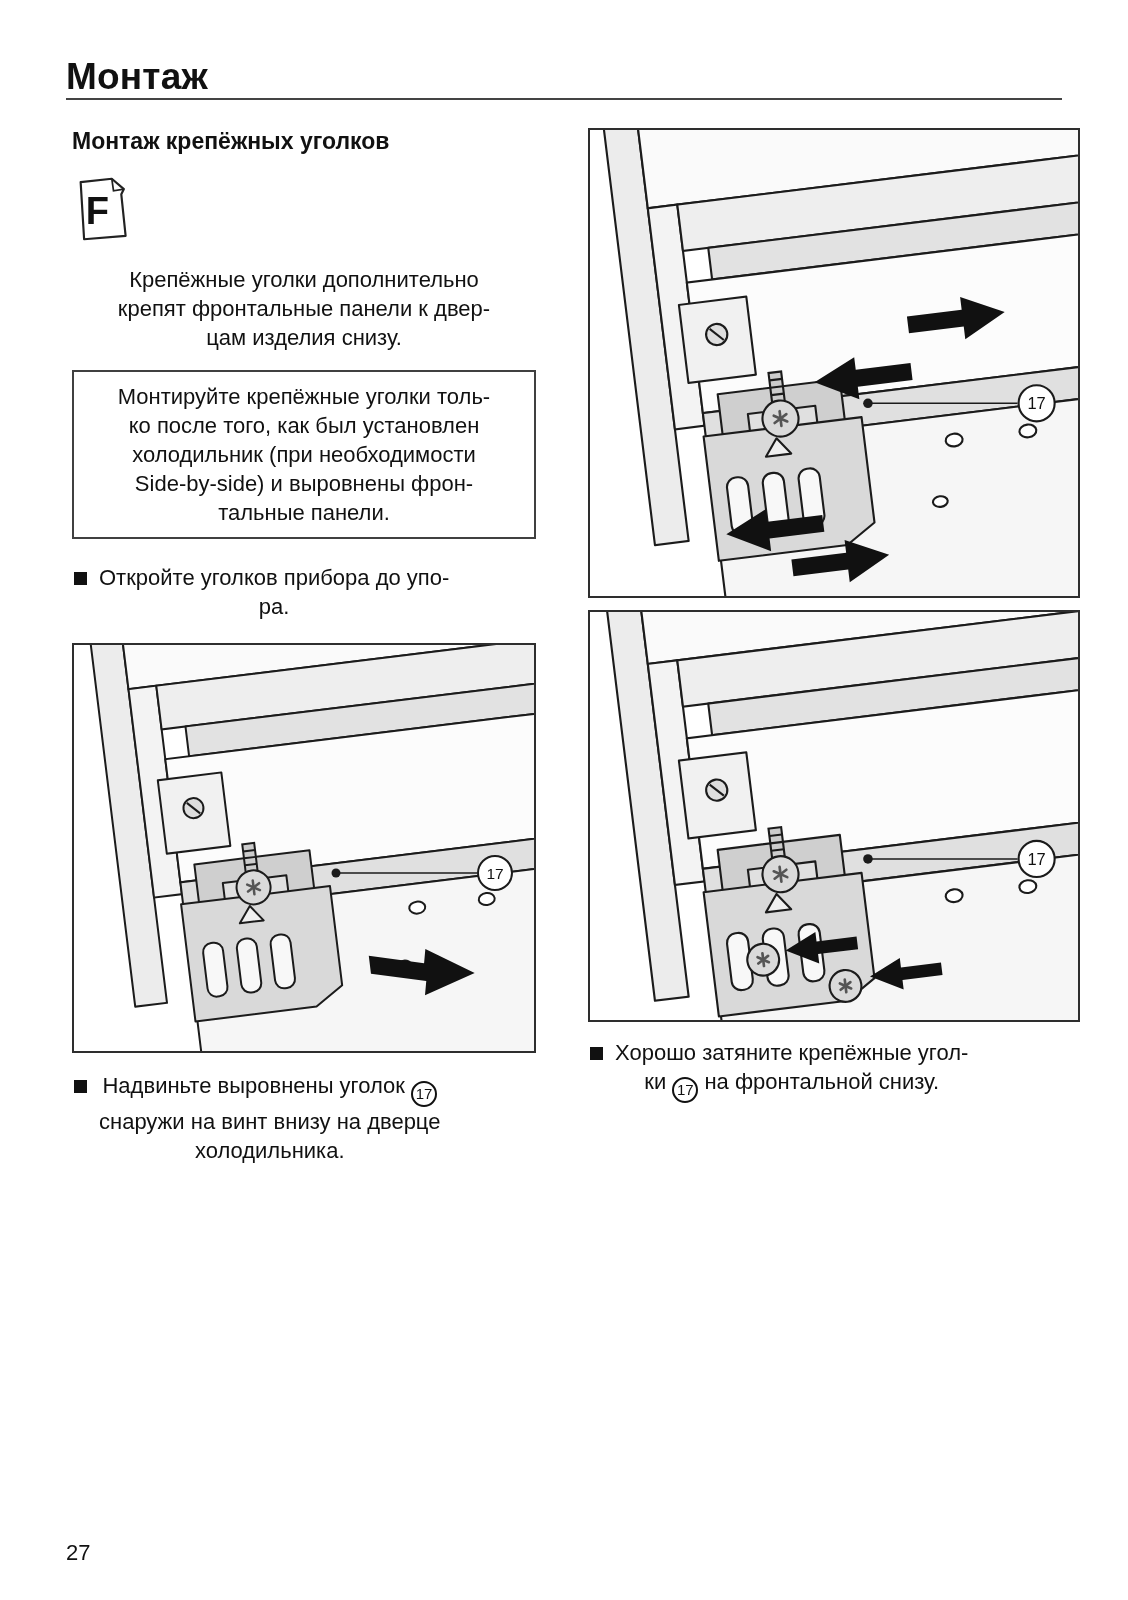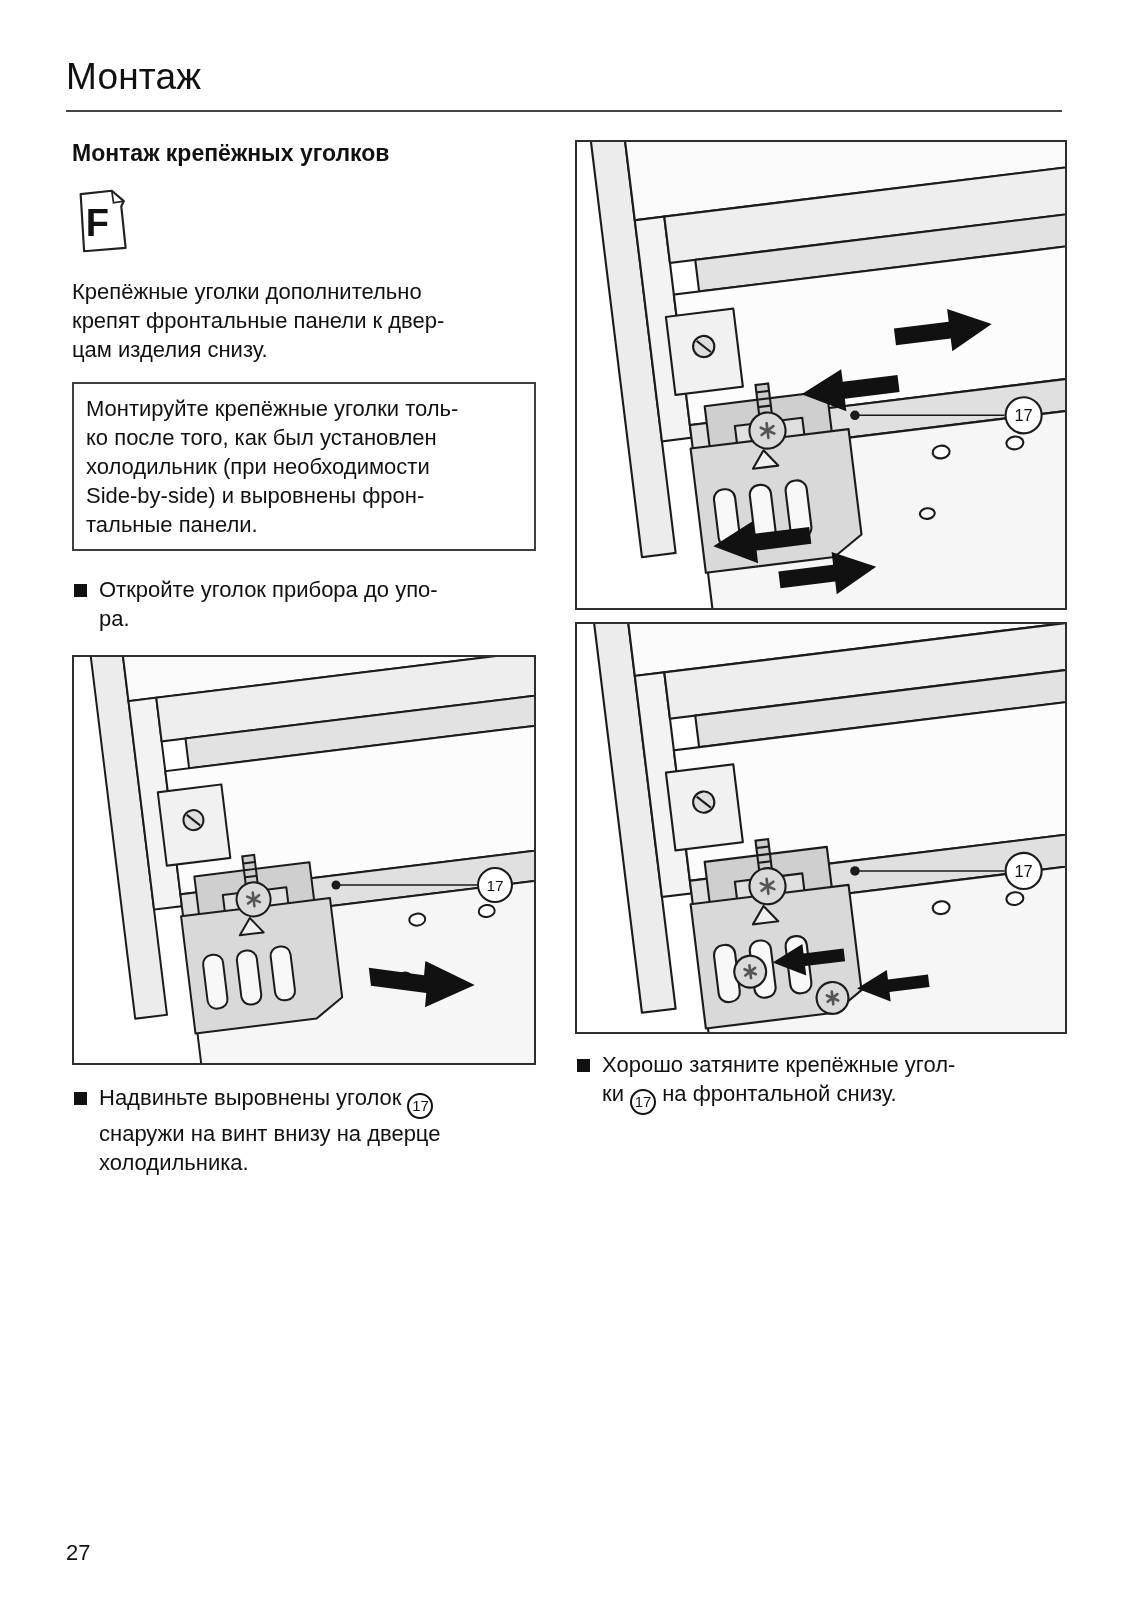--- a/index.html
+++ b/index.html
@@ -2,26 +2,26 @@
 <html><head>
 <meta charset="utf-8">
 <style>
   * { margin:0; padding:0; box-sizing:border-box; }
   html,body { background:#ffffff; }
   .page {
     width:1128px; height:1600px; background:#ffffff; position:relative;
     padding:56px 66px 0 66px; color:#111;
     font-family:"Liberation Sans","DejaVu Sans",sans-serif;
   }
-  .title { font-size:37px; font-weight:normal; letter-spacing:.2px; margin-bottom:12px; }
+  .title { font-size:37px; font-weight:bold; letter-spacing:.2px; }
   .rule { border-bottom:2px solid #444; margin-bottom:28px; }
-  .columns { display:grid; grid-template-columns:464px 492px; column-gap:39px;padding-left:6px; }
+  .columns { display:grid; grid-template-columns:464px 492px; column-gap:52px;padding-left:6px; }
   .subtitle { font-size:23px; font-weight:bold; margin-bottom:20px; }
   .bag { width:64px; height:68px; margin-bottom:22px; display:block; }
-  .txt { font-size:22px; line-height:1.32; white-space:pre-line; }
+  .txt { font-size:22px; line-height:1.32; white-space:pre-line;text-align:center; }
   .intro { margin-bottom:18px; }
   .note { border:2px solid #404040; padding:10px 12px; margin-bottom:24px; }
   .bullet { display:flex; margin-bottom:22px; }
   .sq { flex:none; width:13px; height:13px; background:#111; margin:9px 12px 0 2px; }
   .figure { border:2px solid #2e2e2e; background:#fff; }
   .figA { height:410px; margin-bottom:18px; }
   .figB { height:470px; margin-bottom:12px; }
   .figC { height:412px; margin-bottom:16px; }
   .figure svg { display:block; width:100%; height:100%; }
   .ic {
@@ -58,21 +58,21 @@
       <div class="note">
           <p class="txt">Монтируйте крепёжные уголки толь-
 ко после того, как был установлен
 холодильник (при необходимости
 Side-by-side) и выровнены фрон-
 тальные панели.</p>
         </div>
 
       <div class="bullet">
         <div class="sq"></div>
-        <p class="txt">Откройте уголок прибора до упо-
+        <p class="txt">Откройте уголков прибора до упо-
 ра.</p>
       </div>
 
       <div class="figure figA">
         <svg viewBox="0 0 460 406" preserveAspectRatio="xMidYMid slice">
           <g transform="rotate(-7 230 210)">
             <g stroke="#1b1b1b" stroke-width="2" stroke-linejoin="round">
               <rect x="44" y="-140" width="32" height="480" fill="#ececec"></rect>
               <rect x="76" y="-140" width="480" height="164" fill="#fafafa"></rect>
               <rect x="76" y="24" width="28" height="210" fill="#f3f3f3"></rect>

